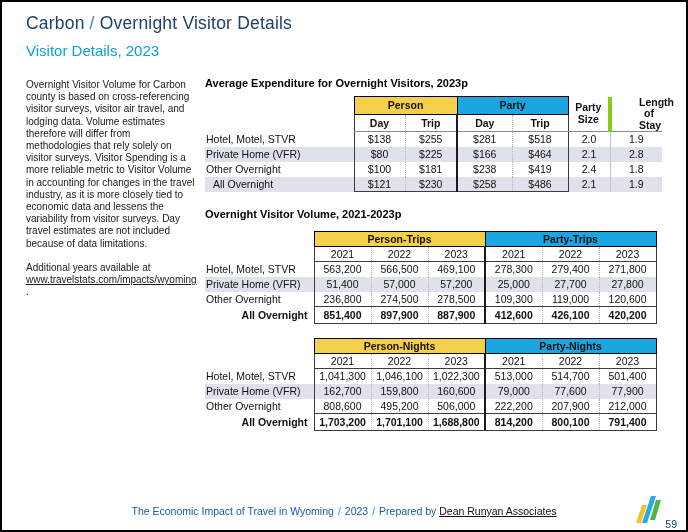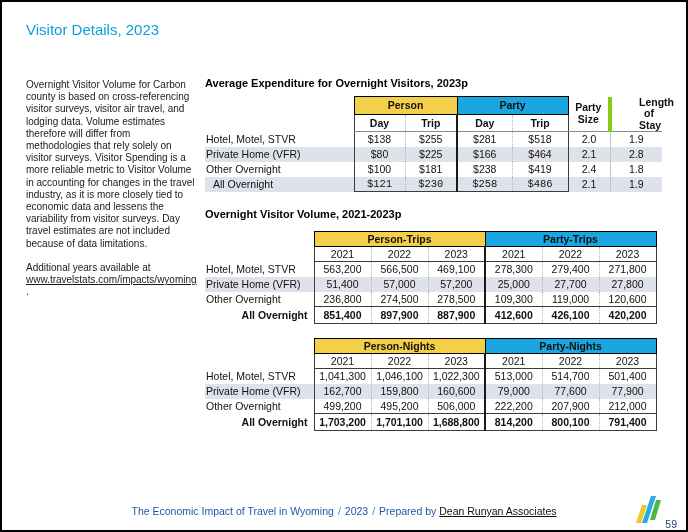--- a/index.html
+++ b/index.html
@@ -39,21 +39,21 @@
   .t1 { top: 94px; width: 457px; }
   .t1 .c1 { border-left: 1.5px solid #3c3c3c; }
   .t1 .c2, .t1 .c4 { border-left: 1px dotted #b5b5b5; }
   .t1 .c3 { border-left: 2px solid #1a1a1a; }
   .t1 .c4r { border-right: 1.5px solid #3c3c3c; }
   .t1 tr.sub th { font-weight: bold; border-bottom: 1.4px solid #8a8a8a; height: 14px; }
   .t1 th.extra { font-weight: bold; white-space: normal; line-height: 11.5px;
                  vertical-align: middle; border-bottom: 1.4px solid #8a8a8a; }
   .t1 th.los { border-left: 4px solid #84cc16; padding-left: 27px; }
   .t1 td.los { border-left: 1px solid #c4c4c4; }
-  .t1 tr.last td.box { border-bottom: 1.5px solid #3c3c3c; font-family: Liberation Mono, monospace; }
+  .t1 tr.last td.box { border-bottom: 1.5px solid #3c3c3c; }
   .t1 td.indent { padding-left: 8px; }
   
   .tv { width: 451px; }
   .t2 { top: 229px; } .t3 { top: 336px; }
   .tv .c1 { border-left: 1.5px solid #3c3c3c; }
   .tv .c2, .tv .c3, .tv .c5, .tv .c6 { border-left: 1px dotted #b5b5b5; }
   .tv .c4 { border-left: 2px solid #1a1a1a; }
   .tv .c6r { border-right: 1.5px solid #3c3c3c; }
   .tv tr.yr th { font-weight: normal; border-bottom: 1.4px solid #3c3c3c; height: 14px; }
   .tv tr.tot td { font-weight: bold; height: 17px; }
@@ -66,20 +66,23 @@
   .footer a { color: #111; text-decoration: underline; cursor: pointer; }
   .logo { position: absolute; right: 25px; bottom: 7px; }
   .pagenum { position: absolute; right: 9px; bottom: 0; font-size: 10.5px; color: var(--title_navy); }
 </style>
 </head>
 <body>
 
 <div class="page">
 
   <div class="hdr">
+    <div class="title">
+      <span>Carbon</span><span class="slash">/</span><span>Overnight Visitor Details</span>
+    </div>
     <div class="subtitle">Visitor Details, 2023</div>
   </div>
 
   <div class="sidebar">
     <p>Overnight Visitor Volume for Carbon county is based on cross-referencing visitor surveys, visitor air travel, and lodging data. Volume estimates therefore will differ from methodologies that rely solely on visitor surveys. Visitor Spending is a more reliable metric to Visitor Volume in accounting for changes in the travel industry, as it is more closely tied to economic data and lessens the variability from visitor surveys. Day travel estimates are not included because of data limitations.</p>
     <p><span>Additional years available at </span><a>www.travelstats.com/impacts/wyoming</a><span>.</span></p>
   </div>
 
   <div class="secthead sec1">Average Expenditure for Overnight Visitors, 2023p</div>
 
@@ -251,21 +254,21 @@
       <td class="lbl">Private Home (VFR)</td>
       <td class="c1">162,700</td>
       <td class="c2">159,800</td>
       <td class="c3">160,600</td>
       <td class="c4">79,000</td>
       <td class="c5">77,600</td>
       <td class="c6 c6r">77,900</td>
     </tr>
     <tr>
       <td class="lbl">Other Overnight</td>
-      <td class="c1">499,200</td>
+      <td class="c1">808,600</td>
       <td class="c2">495,200</td>
       <td class="c3">506,000</td>
       <td class="c4">222,200</td>
       <td class="c5">207,900</td>
       <td class="c6 c6r">212,000</td>
     </tr>
     <tr class="tot">
       <td class="lbl">All Overnight</td>
       <td class="c1 box">1,703,200</td>
       <td class="c2 box">1,701,100</td>

